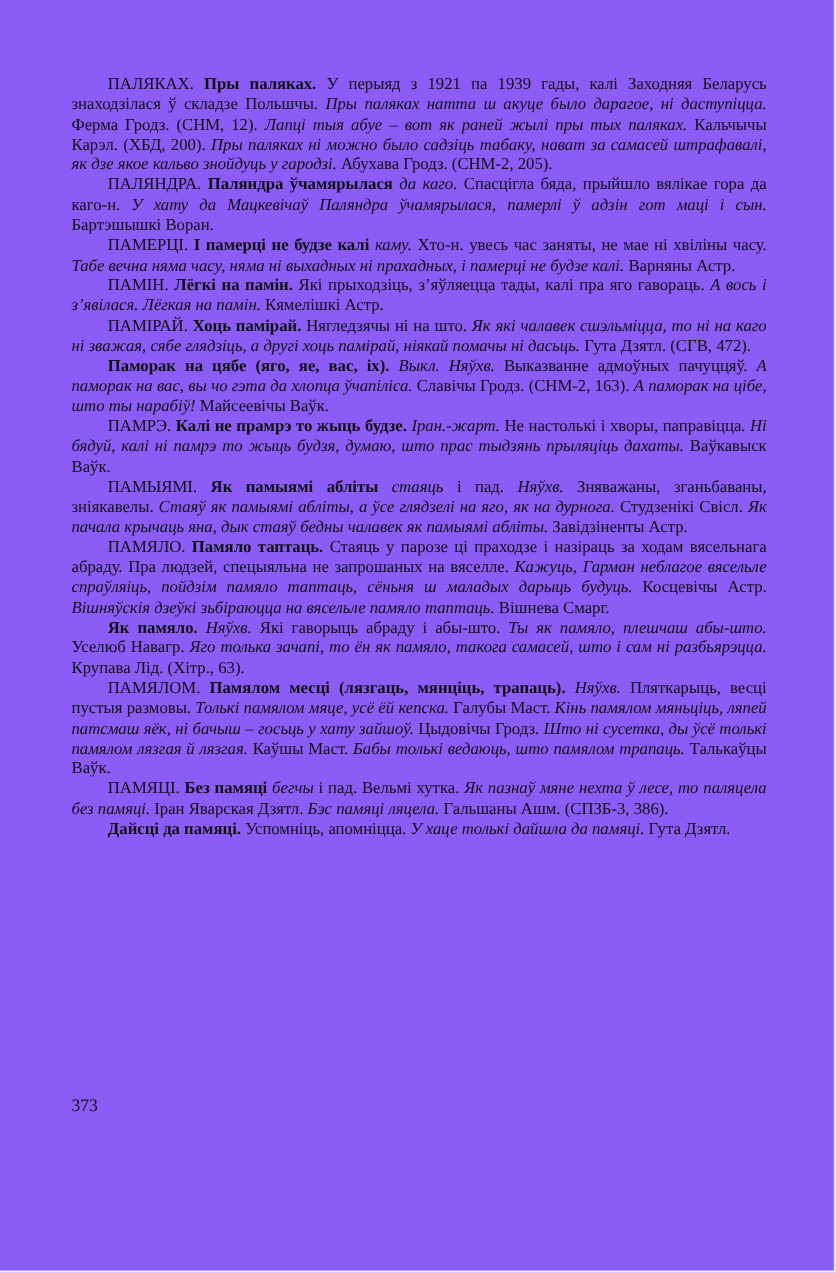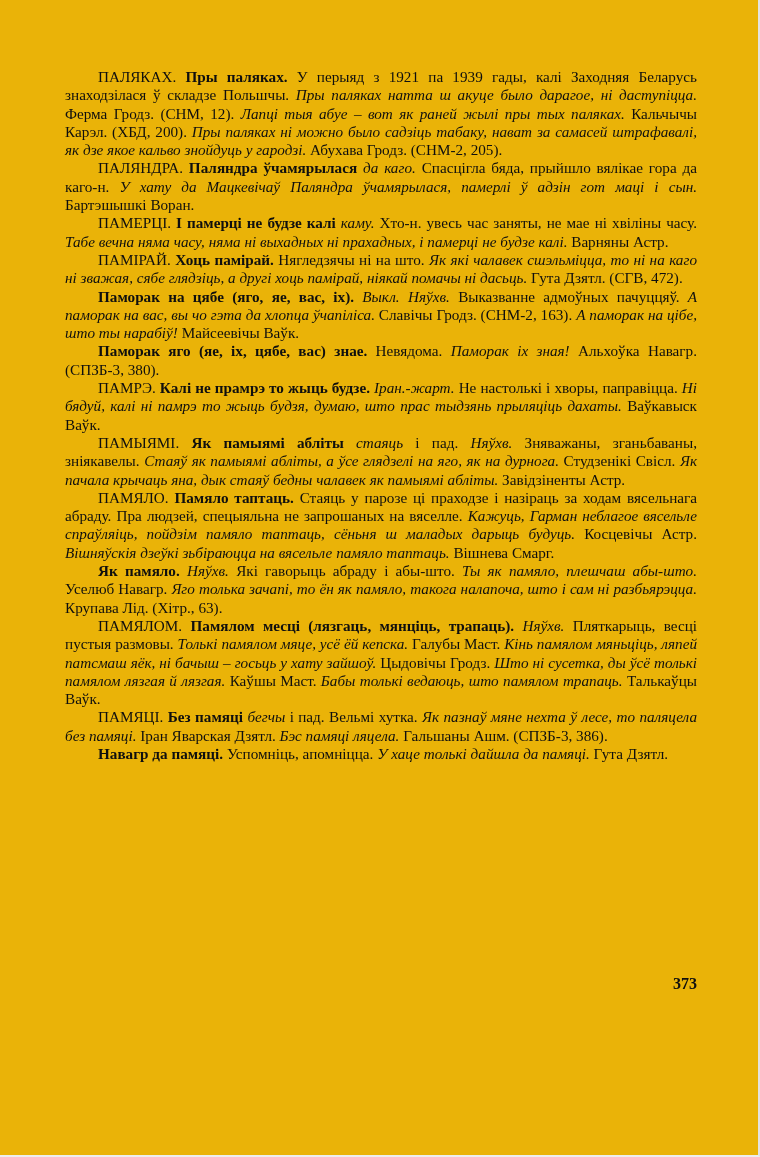--- a/index.html
+++ b/index.html
@@ -4,21 +4,21 @@
 <style>
   html, body {
     margin: 0;
     padding: 0;
     background: #ffffff;
   }
   .page {
     position: relative;
     width: 760px;
     height: 1157px;
-    background: #eab308;
+    background: #8b5cf6;
     box-sizing: border-box;
     border-right: 2px solid #e3e3e3;
     border-bottom: 2px solid #eeeeee;
     font-family: "Liberation Serif", "DejaVu Serif", serif;
     color: #0f0f0f;
     overflow: hidden;
   }
   .text-block {
     position: absolute;
     left: 65px;
@@ -32,41 +32,40 @@
     margin: 0;
     padding: 0;
     text-indent: 33px;
   }
   .rn { font-style: normal; font-weight: normal; }
   .rb { font-weight: bold; }
   .ri { font-style: italic; }
   .page-number {
     position: absolute;
     left: 65px;
-    top: 975px;
+    top: 997px;
     width: 632px;
-    text-align: right;
+    text-align: left;
     font-size: 16px;
     line-height: 18.3px;
-    font-weight: bold;
   }
 </style>
 </head>
 <body>
 
 <div class="page">
   <div class="text-block">
       <p class="para"><span class="rn">ПАЛЯКАХ. </span><span class="rb">Пры паляках. </span><span class="rn">У перыяд з 1921 па 1939 гады, калі Заходняя Беларусь знаходзілася ў складзе Польшчы. </span><span class="ri">Пры паляках натта ш акуце было дарагое, ні даступіцца. </span><span class="rn">Ферма Гродз. (СНМ, 12). </span><span class="ri">Лапці тыя абуе – вот як раней жылі пры тых паляках. </span><span class="rn">Кальчычы Карэл. (ХБД, 200). </span><span class="ri">Пры паляках ні можно было садзіць табаку, нават за самасей штрафавалі, як дзе якое кальво знойдуць у гародзі. </span><span class="rn">Абухава Гродз. (СНМ-2, 205).</span></p>
       <p class="para"><span class="rn">ПАЛЯНДРА. </span><span class="rb">Паляндра ўчамярылася </span><span class="ri">да каго. </span><span class="rn">Спасцігла бяда, прыйшло вялікае гора да каго-н. </span><span class="ri">У хату да Мацкевічаў Паляндра ўчамярылася, памерлі ў адзін гот маці і сын. </span><span class="rn">Бартэшышкі Воран.</span></p>
       <p class="para"><span class="rn">ПАМЕРЦІ. </span><span class="rb">І памерці не будзе калі </span><span class="ri">каму. </span><span class="rn">Хто-н. увесь час заняты, не мае ні хвіліны часу. </span><span class="ri">Табе вечна няма часу, няма ні выхадных ні прахадных, і памерці не будзе калі. </span><span class="rn">Варняны Астр.</span></p>
+      <p class="para"><span class="rn">ПАМІН. </span><span class="rb">Лёгкі на памін. </span><span class="rn">Які прыходзіць, з’яўляецца тады, калі пра яго гавораць. </span><span class="ri">А вось і з’явілася. Лёгкая на памін. </span><span class="rn">Кямелішкі Астр.</span></p>
       <p class="para"><span class="rn">ПАМІРАЙ. </span><span class="rb">Хоць памірай. </span><span class="rn">Нягледзячы ні на што. </span><span class="ri">Як які чалавек сшэльміцца, то ні на каго ні зважая, сябе глядзіць, а другі хоць памірай, ніякай помачы ні дасьць. </span><span class="rn">Гута Дзятл. (СГВ, 472).</span></p>
       <p class="para"><span class="rb">Паморак на цябе (яго, яе, вас, іх). </span><span class="ri">Выкл. Няўхв. </span><span class="rn">Выказванне адмоўных пачуццяў. </span><span class="ri">А паморак на вас, вы чо гэта да хлопца ўчапіліса. </span><span class="rn">Славічы Гродз. (СНМ-2, 163). </span><span class="ri">А паморак на цібе, што ты нарабіў! </span><span class="rn">Майсеевічы Ваўк.</span></p>
-      <p class="para"><span class="rb">Паморак яго (яе, іх, цябе, вас) знае. </span><span class="rn">Невядома. </span><span class="ri">Паморак іх зная! </span><span class="rn">Альхоўка Навагр. (СПЗБ-3, 380).</span></p>
       <p class="para"><span class="rn">ПАМРЭ. </span><span class="rb">Калі не прамрэ то жыць будзе. </span><span class="ri">Іран.-жарт. </span><span class="rn">Не настолькі і хворы, паправіцца. </span><span class="ri">Ні бядуй, калі ні памрэ то жыць будзя, думаю, што прас тыдзянь прыляціць дахаты. </span><span class="rn">Ваўкавыск Ваўк.</span></p>
       <p class="para"><span class="rn">ПАМЫЯМІ. </span><span class="rb">Як памыямі абліты </span><span class="ri">стаяць </span><span class="rn">і пад. </span><span class="ri">Няўхв. </span><span class="rn">Зняважаны, зганьбаваны, зніякавелы. </span><span class="ri">Стаяў як памыямі абліты, а ўсе глядзелі на яго, як на дурнога. </span><span class="rn">Студзенікі Свісл. </span><span class="ri">Як пачала крычаць яна, дык стаяў бедны чалавек як памыямі абліты. </span><span class="rn">Завідзіненты Астр.</span></p>
       <p class="para"><span class="rn">ПАМЯЛО. </span><span class="rb">Памяло таптаць. </span><span class="rn">Стаяць у парозе ці праходзе і назіраць за ходам вясельнага абраду. Пра людзей, спецыяльна не запрошаных на вяселле. </span><span class="ri">Кажуць, Гарман неблагое вясельле спраўляіць, пойдзім памяло таптаць, сёньня ш маладых дарыць будуць. </span><span class="rn">Косцевічы Астр. </span><span class="ri">Вішняўскія дзеўкі зьбіраюцца на вясельле памяло таптаць. </span><span class="rn">Вішнева Смарг.</span></p>
-      <p class="para"><span class="rb">Як памяло. </span><span class="ri">Няўхв. </span><span class="rn">Які гаворыць абраду і абы-што. </span><span class="ri">Ты як памяло, плешчаш абы-што. </span><span class="rn">Уселюб Навагр. </span><span class="ri">Яго толька зачапі, то ён як памяло, такога налапоча, што і сам ні разбьярэцца. </span><span class="rn">Крупава Лід. (Хітр., 63).</span></p>
+      <p class="para"><span class="rb">Як памяло. </span><span class="ri">Няўхв. </span><span class="rn">Які гаворыць абраду і абы-што. </span><span class="ri">Ты як памяло, плешчаш абы-што. </span><span class="rn">Уселюб Навагр. </span><span class="ri">Яго толька зачапі, то ён як памяло, такога самасей, што і сам ні разбьярэцца. </span><span class="rn">Крупава Лід. (Хітр., 63).</span></p>
       <p class="para"><span class="rn">ПАМЯЛОМ. </span><span class="rb">Памялом месці (лязгаць, мянціць, трапаць). </span><span class="ri">Няўхв. </span><span class="rn">Пляткарыць, весці пустыя размовы. </span><span class="ri">Толькі памялом мяце, усё ёй кепска. </span><span class="rn">Галубы Маст. </span><span class="ri">Кінь памялом мяньціць, ляпей патсмаш яёк, ні бачыш – госьць у хату зайшоў. </span><span class="rn">Цыдовічы Гродз. </span><span class="ri">Што ні сусетка, ды ўсё толькі памялом лязгая й лязгая. </span><span class="rn">Каўшы Маст. </span><span class="ri">Бабы толькі ведаюць, што памялом трапаць. </span><span class="rn">Талькаўцы Ваўк.</span></p>
       <p class="para"><span class="rn">ПАМЯЦІ. </span><span class="rb">Без памяці </span><span class="ri">бегчы </span><span class="rn">і пад. Вельмі хутка. </span><span class="ri">Як пазнаў мяне нехта ў лесе, то паляцела без памяці. </span><span class="rn">Іран Яварская Дзятл. </span><span class="ri">Бэс памяці ляцела. </span><span class="rn">Гальшаны Ашм. (СПЗБ-3, 386).</span></p>
-      <p class="para"><span class="rb">Навагр да памяці. </span><span class="rn">Успомніць, апомніцца. </span><span class="ri">У хаце толькі дайшла да памяці. </span><span class="rn">Гута Дзятл.</span></p>
+      <p class="para"><span class="rb">Дайсці да памяці. </span><span class="rn">Успомніць, апомніцца. </span><span class="ri">У хаце толькі дайшла да памяці. </span><span class="rn">Гута Дзятл.</span></p>
     </div>
   <div class="page-number">373</div>
 </div>
 
 </body></html>

